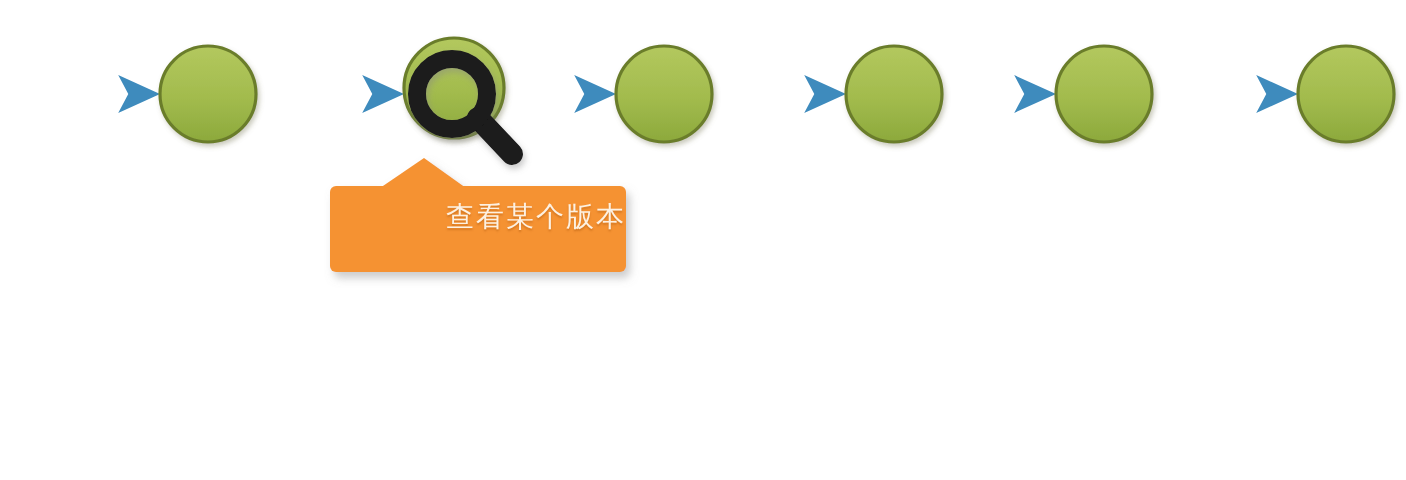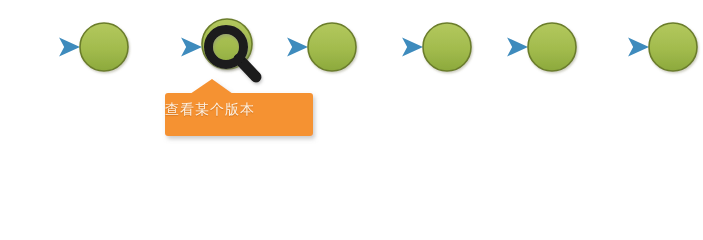--- a/index.html
+++ b/index.html
@@ -23,21 +23,21 @@
     top: 0;
     width: 703px;
     height: 149px;
     display: block;
   }
   #callout-text {
     position: absolute;
     left: 165px;
     top: 101px;
     width: 148px;
-    text-align: left;
+    text-align: right;
     font-family: "Liberation Serif", "DejaVu Serif", serif;
     font-size: 14px;
     letter-spacing: 1px;
     color: #fdf1e2;
     line-height: 18px;
     white-space: nowrap;
     text-shadow: 0 1px 1px rgba(150,70,0,0.35);
     pointer-events: none;
   }
 </style>

